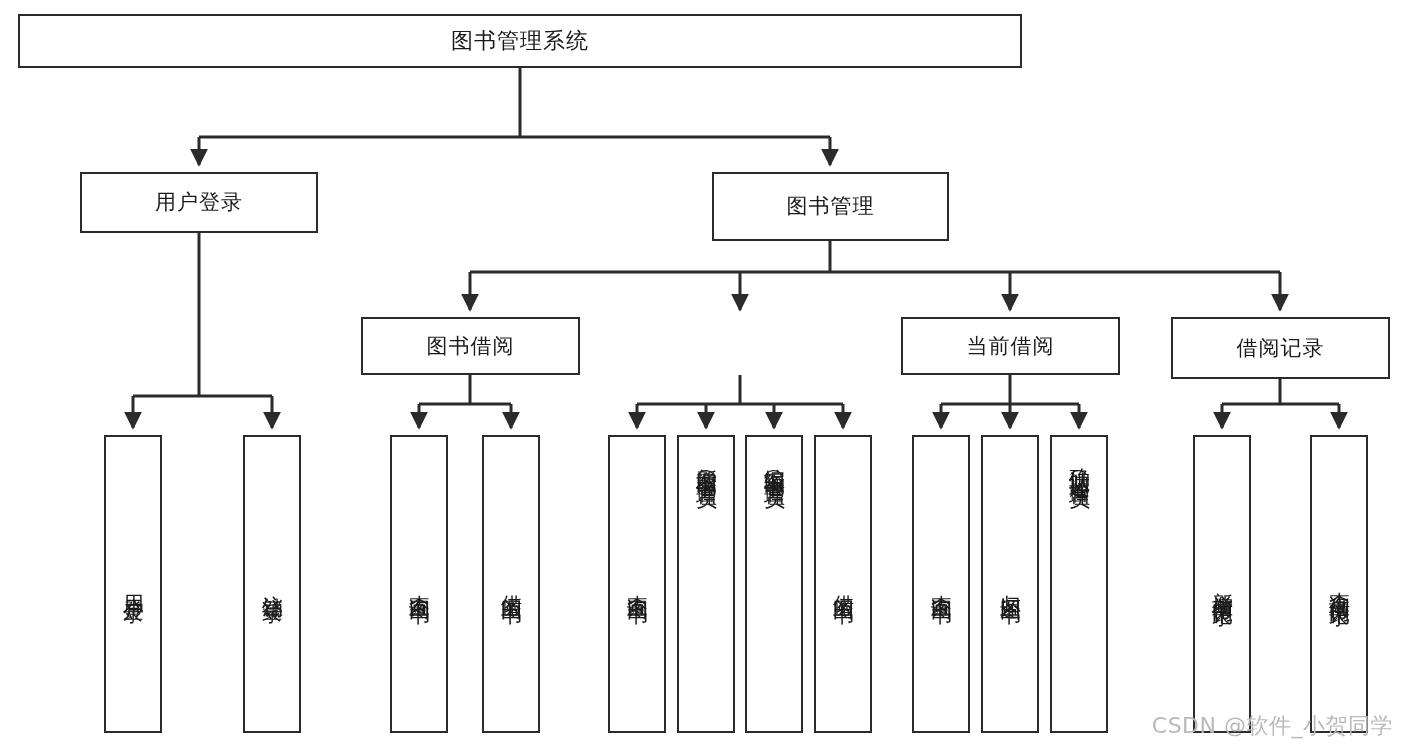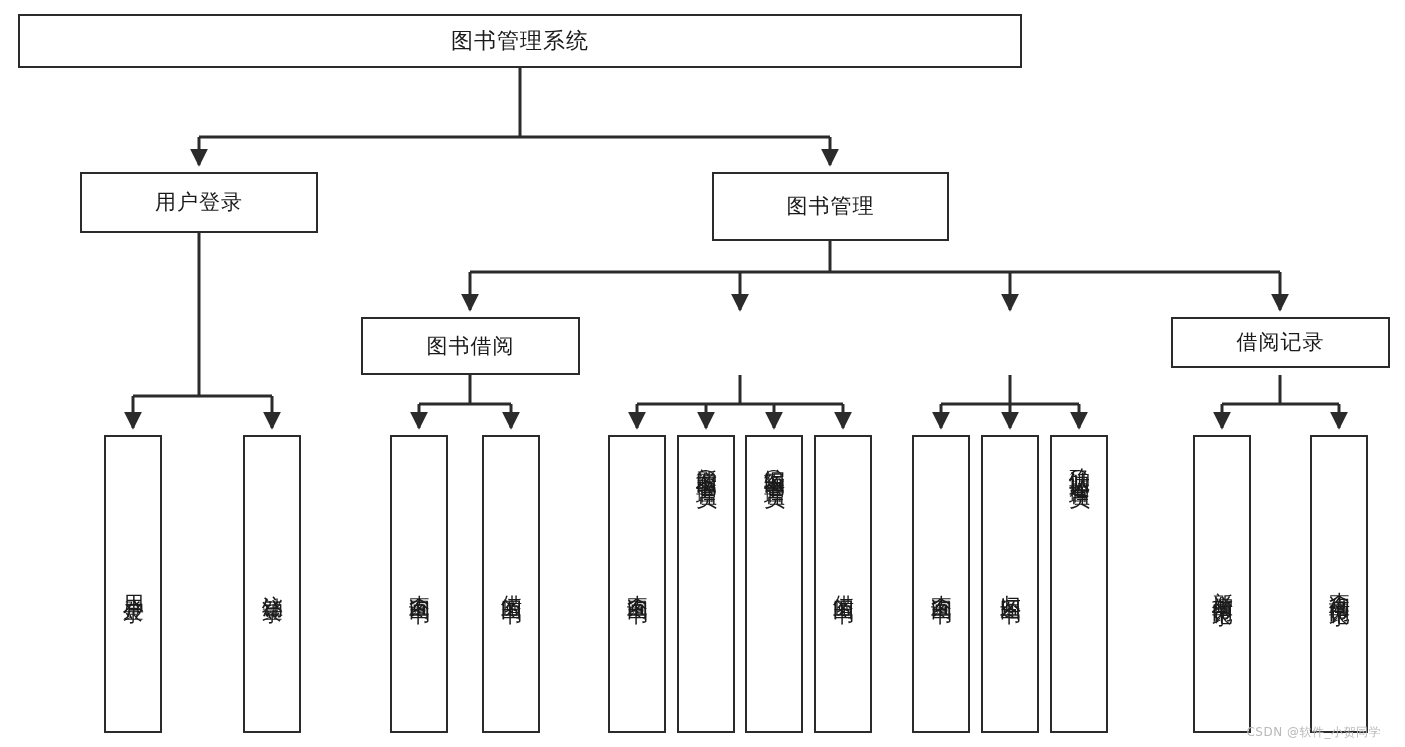--- a/index.html
+++ b/index.html
@@ -61,23 +61,23 @@
   svg.links {
     position: absolute;
     left: 0;
     top: 0;
     width: 1405px;
     height: 747px;
     pointer-events: none;
   }
   .watermark {
     position: absolute;
-    right: 24px;
+    right: 12px;
     bottom: 6px;
-    font-size: 12px;
+    font-size: 22px;
     color: #b9b9b9;
     letter-spacing: 0.5px;
     white-space: nowrap;
   }
 </style>
 </head>
 <body>
 
 <div id="canvas">
 
@@ -141,22 +141,25 @@
 
   <div class="node horiz" style="left:712px; top:172px; width:237px; height:69px;">
     <span class="label">图书管理</span>
   </div>
 
   <div class="node horiz" style="left:361px; top:317px; width:219px; height:58px;">
     <span class="label">图书借阅</span>
   </div>
 
 
-
-  <div class="node horiz" style="left:1171px; top:317px; width:219px; height:51px;">
+  <div class="node horiz" style="left:901px; top:317px; width:219px; height:58px;">
+    <span class="label">当前借阅</span>
+  </div>
+
+  <div class="node horiz" style="left:1171px; top:317px; width:219px; height:62px;">
     <span class="label">借阅记录</span>
   </div>
 
   <div class="node vert mid" style="left:104px; top:435px; width:58px; height:298px;">
     <span class="label">用户登录</span>
   </div>
 
   <div class="node vert mid" style="left:243px; top:435px; width:58px; height:298px;">
     <span class="label">注销登录</span>
   </div>

